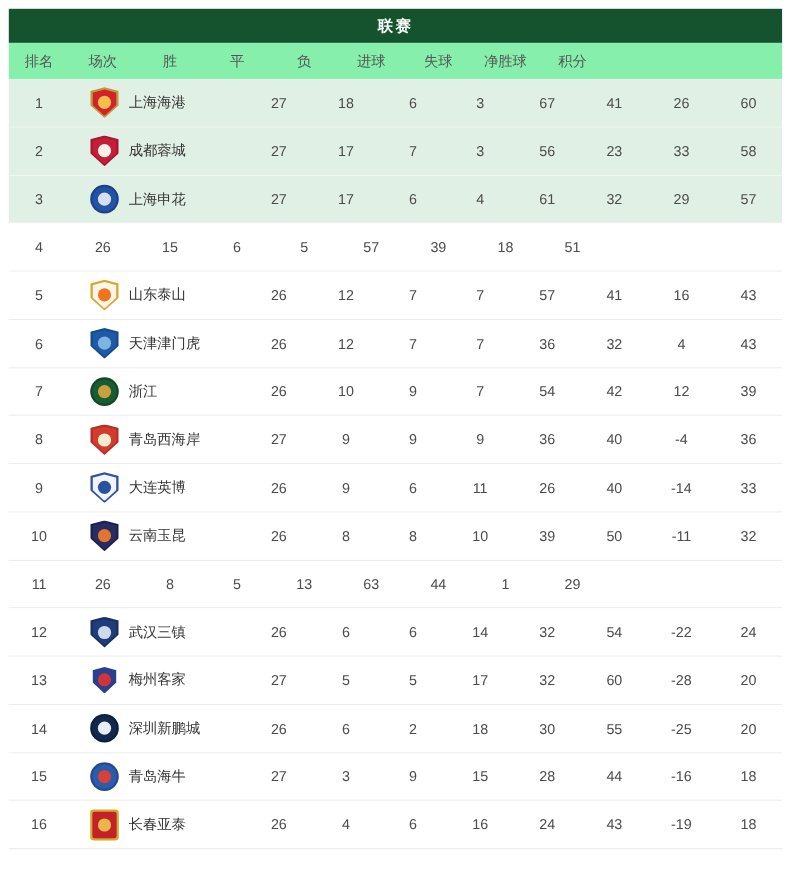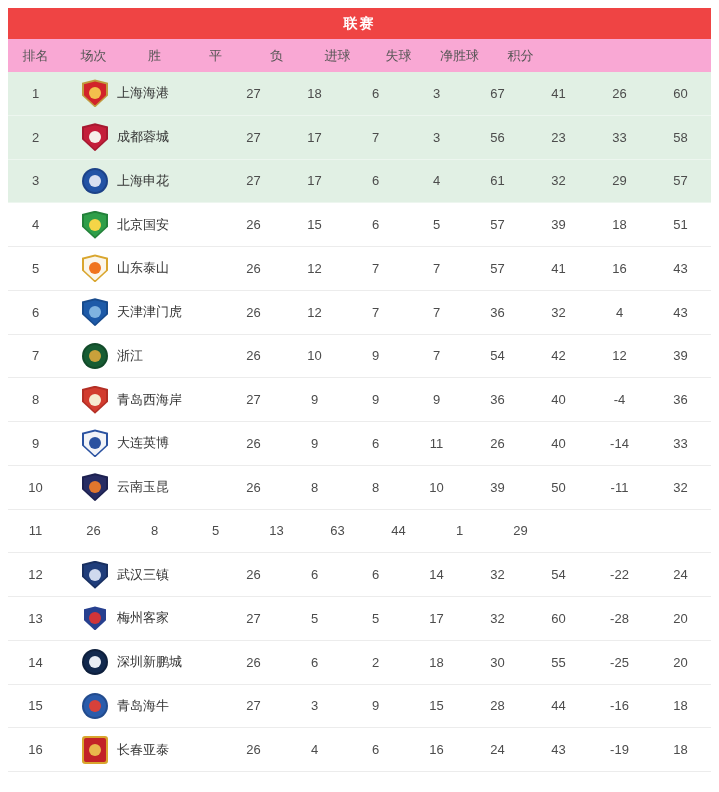--- a/index.html
+++ b/index.html
@@ -34,22 +34,22 @@
   .logo.circle { height:26px; border-radius:50%; }
   .logo.circle .fill { border-radius:50%; }
   .logo.rect { height:28px; border-radius:3px; }
   .logo.rect .fill { border-radius:2px; }
   .team-name { white-space:nowrap; }
 </style>
 </head>
 <body>
 
 <div class="app">
-  <div class="title-bar" style="background: #ef4444;">联赛</div>
-  <div class="header-row" id="header-row" style="background: #f9a8d4;">
+  <div class="title-bar" style="background: #14532d;">联赛</div>
+  <div class="header-row" id="header-row" style="background: #86efac;">
       <div class="cell c-rank">排名</div>
       <div class="cell c-num">场次</div>
       <div class="cell c-num">胜</div>
       <div class="cell c-num">平</div>
       <div class="cell c-num">负</div>
       <div class="cell c-num">进球</div>
       <div class="cell c-num">失球</div>
       <div class="cell c-num">净胜球</div>
       <div class="cell c-num">积分</div>
     </div>
@@ -106,27 +106,20 @@
     <div class="cell c-num">6</div>
     <div class="cell c-num">4</div>
     <div class="cell c-num">61</div>
     <div class="cell c-num">32</div>
     <div class="cell c-num">29</div>
     <div class="cell c-num">57</div>
   </div>
 
   <div class="trow">
     <div class="cell c-rank">4</div>
-    <div class="cell c-team">
-      <span class="logo shield" style="background: rgb(35, 129, 58);">
-            <span class="fill" style="background: rgb(47, 158, 73);"></span>
-            <span class="core" style="background: rgb(245, 213, 71);"></span>
-          </span>
-      <span class="team-name">北京国安</span>
-    </div>
     <div class="cell c-num">26</div>
     <div class="cell c-num">15</div>
     <div class="cell c-num">6</div>
     <div class="cell c-num">5</div>
     <div class="cell c-num">57</div>
     <div class="cell c-num">39</div>
     <div class="cell c-num">18</div>
     <div class="cell c-num">51</div>
   </div>
 

